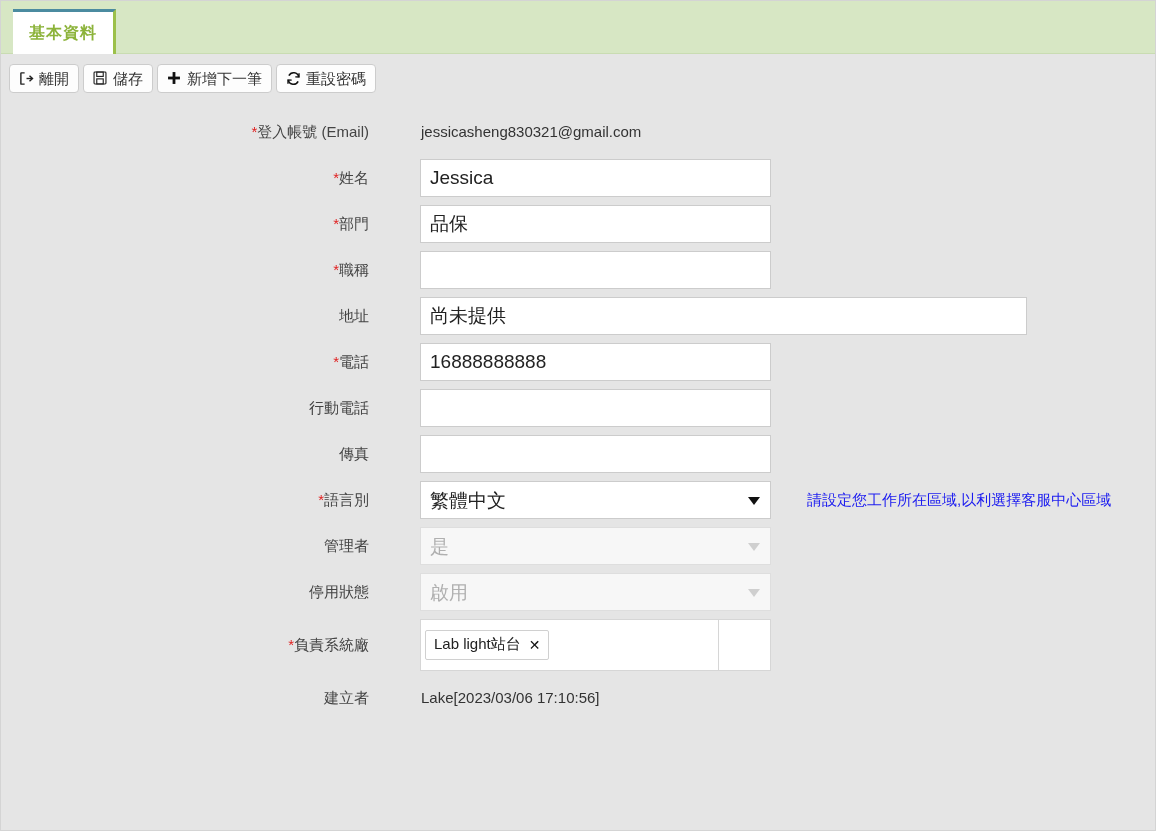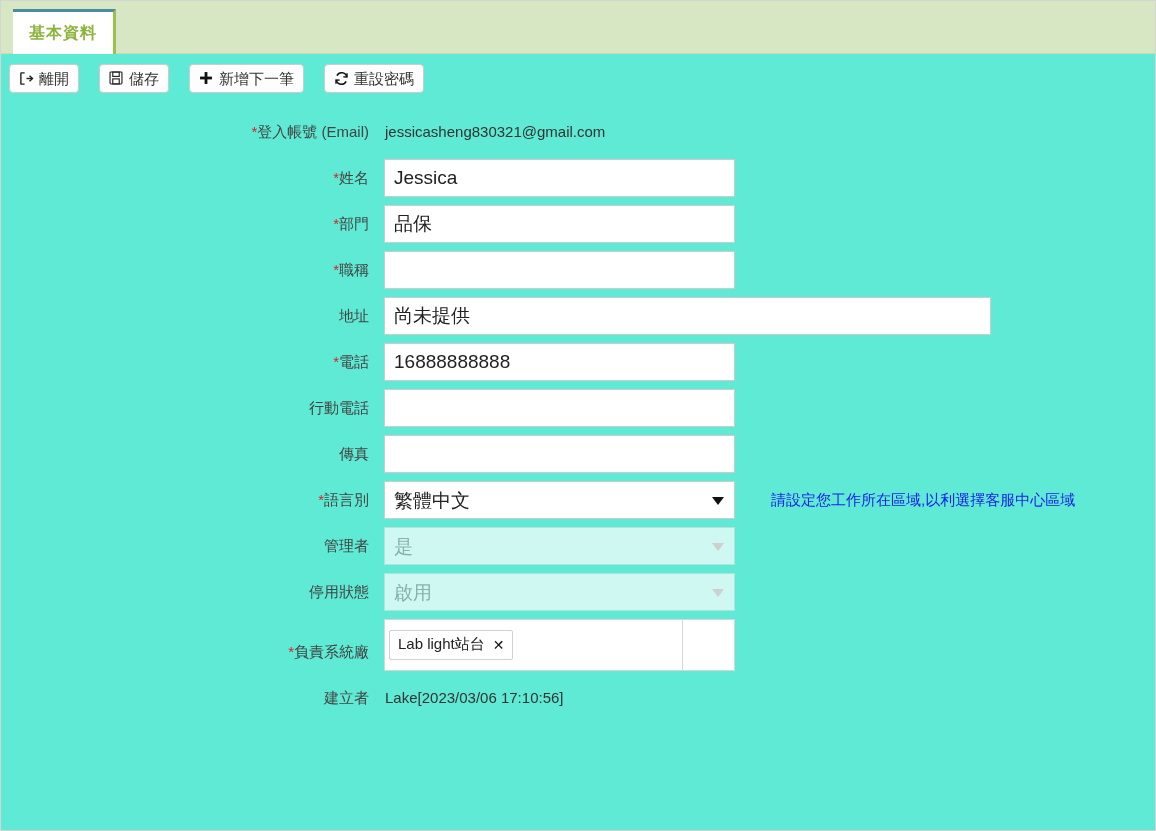--- a/index.html
+++ b/index.html
@@ -10,21 +10,21 @@
   }
   body {
     font-family: "Liberation Sans", "DejaVu Sans", sans-serif;
     font-size: 15px;
     color: #333333;
   }
   .page {
     position: relative;
     width: 1156px;
     height: 831px;
-    background: #5eead4;
+    background: #e5e5e5;
     border: 1px solid #d4d4d4;
     overflow: hidden;
   }
 
   
   .tabstrip {
     position: relative;
     height: 53px;
     background: #d7e7c4;
     border-bottom: 1px solid #c9dcb2;
@@ -47,21 +47,21 @@
     color: #8cb33a;
     font-size: 16px;
     font-weight: bold;
     letter-spacing: 1px;
   }
 
   
   .toolbar {
     padding: 10px 0 0 8px;
     display: flex;
-    gap: 20px;
+    gap: 4px;
     align-items: center;
   }
   .tbtn {
     display: inline-flex;
     align-items: center;
     gap: 5px;
     background: #fdfdfd;
     border: 1px solid #cccccc;
     border-radius: 4px;
     padding: 5px 9px 6px 8px;
@@ -82,22 +82,23 @@
   }
   .tbtn .ico svg { display: block; }
 
   
   .form {
     margin-top: 20px;
     width: 100%;
   }
   .row {
     display: flex;
-    align-items: flex-end;
+    align-items: center;
     margin-bottom: 8px;
+    gap: 36px;
   }
   .lbl {
     width: 383px;
     text-align: right;
     padding-right: 15px;
     font-size: 15px;
     color: #444444;
     line-height: 38px;
     white-space: nowrap;
     flex: 0 0 auto;

